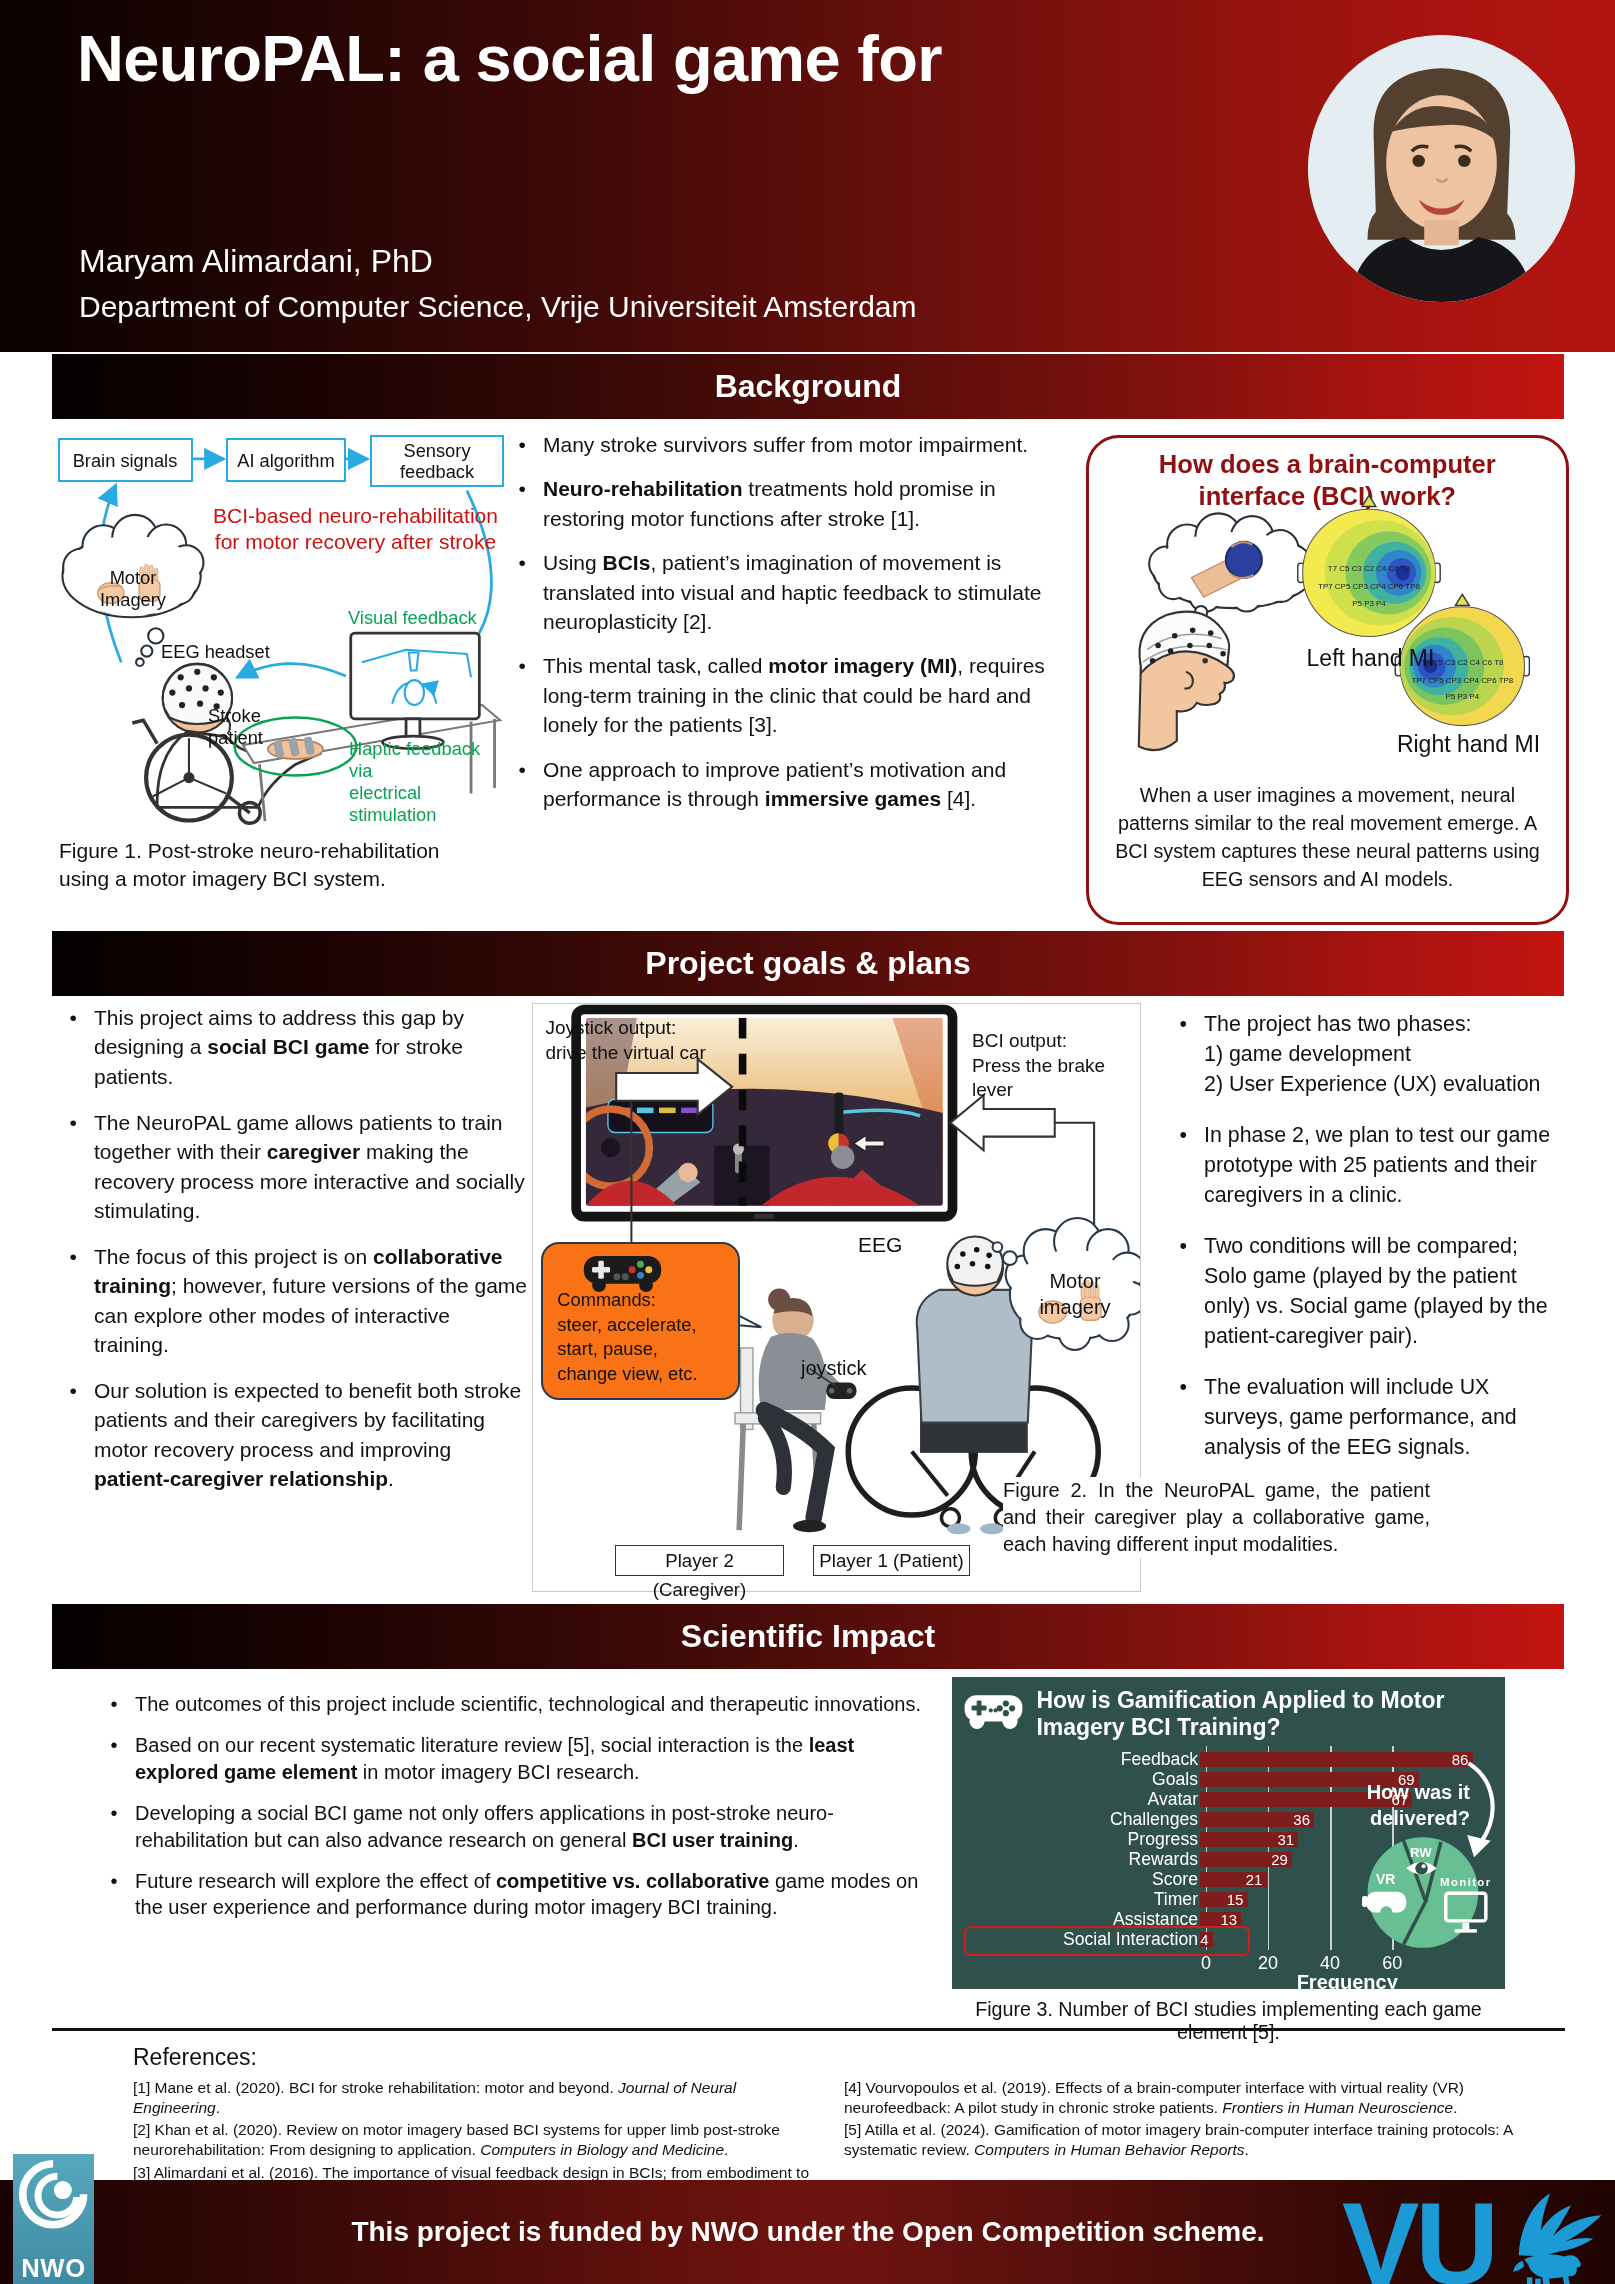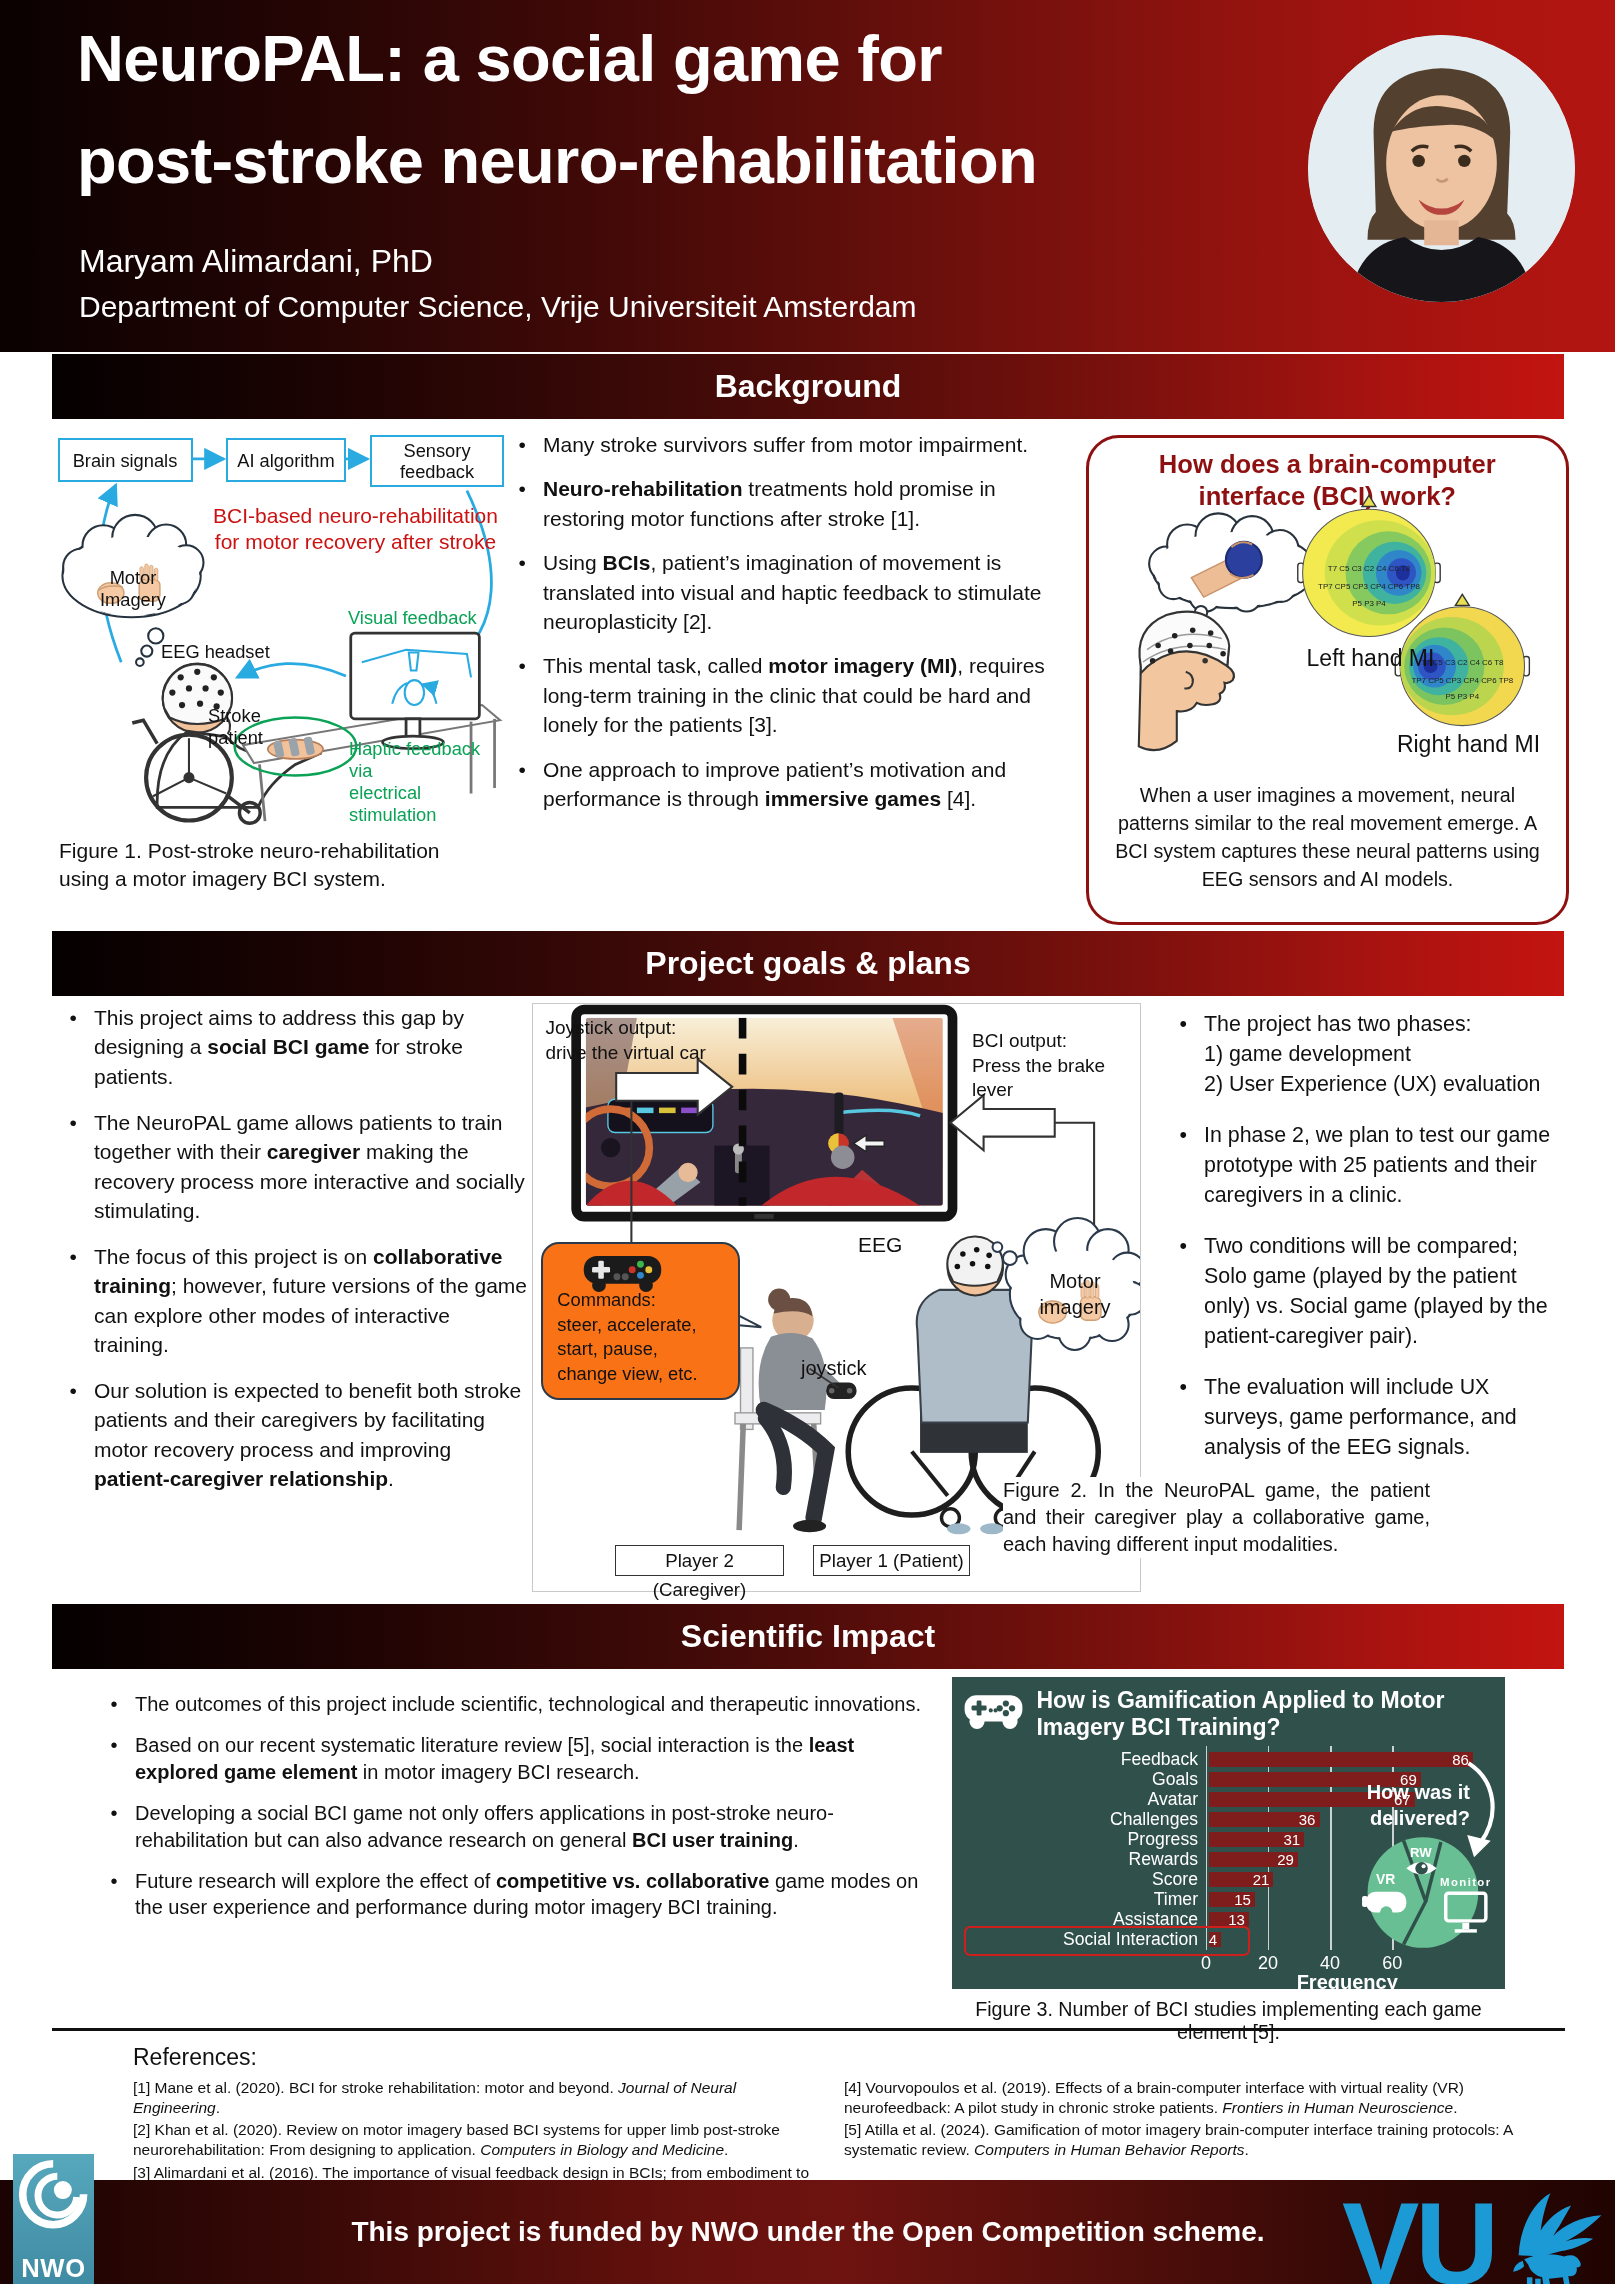--- a/index.html
+++ b/index.html
@@ -61,21 +61,21 @@
   .fig2-caption{position:absolute;left:1003px;top:1477px;width:427px;font-size:20px;line-height:1.35;
                 text-align:justify;background:#fff;z-index:3;}
   
   .chart-panel{position:absolute;left:952px;top:1677px;width:553px;height:312px;background:#30504b;}
   .chart-title-row{position:absolute;left:11px;top:9.7px;display:flex;gap:12.4px;align-items:flex-start;}
   .chart-title{width:446px;color:#fff;font-weight:bold;font-size:23px;line-height:1.2;}
   #chart-grid{position:absolute;left:254px;right:16.6px;top:69px;height:204px;}
   .gline{position:absolute;top:0;bottom:0;width:1.4px;background:rgba(255,255,255,0.75);}
   #chart-rows{position:absolute;left:11px;top:72px;right:16.6px;}
   .crow{display:flex;height:20px;align-items:center;position:relative;}
-  .clabel{width:235px;padding-right:11px;text-align:right;color:#fff;font-size:17.6px;white-space:nowrap;}
+  .clabel{width:235px;padding-right:2px;text-align:right;color:#fff;font-size:17.6px;white-space:nowrap;}
   .ctrack{flex:1;position:relative;height:15px;}
   .cbar{position:absolute;left:0;top:0;bottom:0;background:#7f1d1d;display:flex;align-items:center;
         justify-content:flex-end;}
   .cval{color:#fff;font-size:15px;margin-right:4.1px;}
   .hlbox{position:absolute;left:1.4px;top:-3.5px;width:282px;height:26px;border:2.8px solid #cf1f1c;border-radius:6.2px;pointer-events:none;}
   #chart-ticks{position:absolute;left:254px;right:16.6px;top:276px;height:21px;color:#fff;}
   .tick{position:absolute;transform:translateX(-50%);font-size:18px;}
   .chart-xlabel{position:absolute;left:254px;right:16.6px;top:294px;text-align:center;color:#fff;
                 font-weight:bold;font-size:20px;}
   .how-delivered{position:absolute;left:387px;top:102px;width:131px;text-align:right;color:#fff;
@@ -101,21 +101,20 @@
   .vu-text{color:#1c9ad6;font-weight:bold;font-size:116px;line-height:0.95;letter-spacing:-4.1px;}
   b{font-weight:bold;} i{font-style:italic;}
 </style>
 </head>
 <body>
 
 <div class="poster">
 
   <div class="header">
     <div class="t1">NeuroPAL: a social game for</div>
-    <div class="t2">post-stroke neuro-rehabilitation</div>
     <div class="author">Maryam Alimardani, PhD</div>
     <div class="affil">Department of Computer Science, Vrije Universiteit  Amsterdam</div>
     <div class="photo">
       <svg width="267" height="267" viewBox="0 0 386 386">
         <circle cx="193" cy="193" r="193" fill="#e3edf2"></circle>
         <path d="M95 150 Q 90 52 193 48 Q 298 52 292 152 L 288 258 Q 300 270 300 296 L 86 296 Q 86 268 98 256 Z" fill="#54402f"></path>
         <ellipse cx="193" cy="185" rx="80" ry="98" fill="#edc3a1"></ellipse>
         <path d="M120 140 Q 150 96 200 104 Q 262 110 268 150 Q 240 128 200 130 Q 150 132 120 140 Z" fill="#54402f"></path>
         <circle cx="160" cy="182" r="9" fill="#3c2c1e"></circle>
           <circle cx="226" cy="182" r="9" fill="#3c2c1e"></circle>

